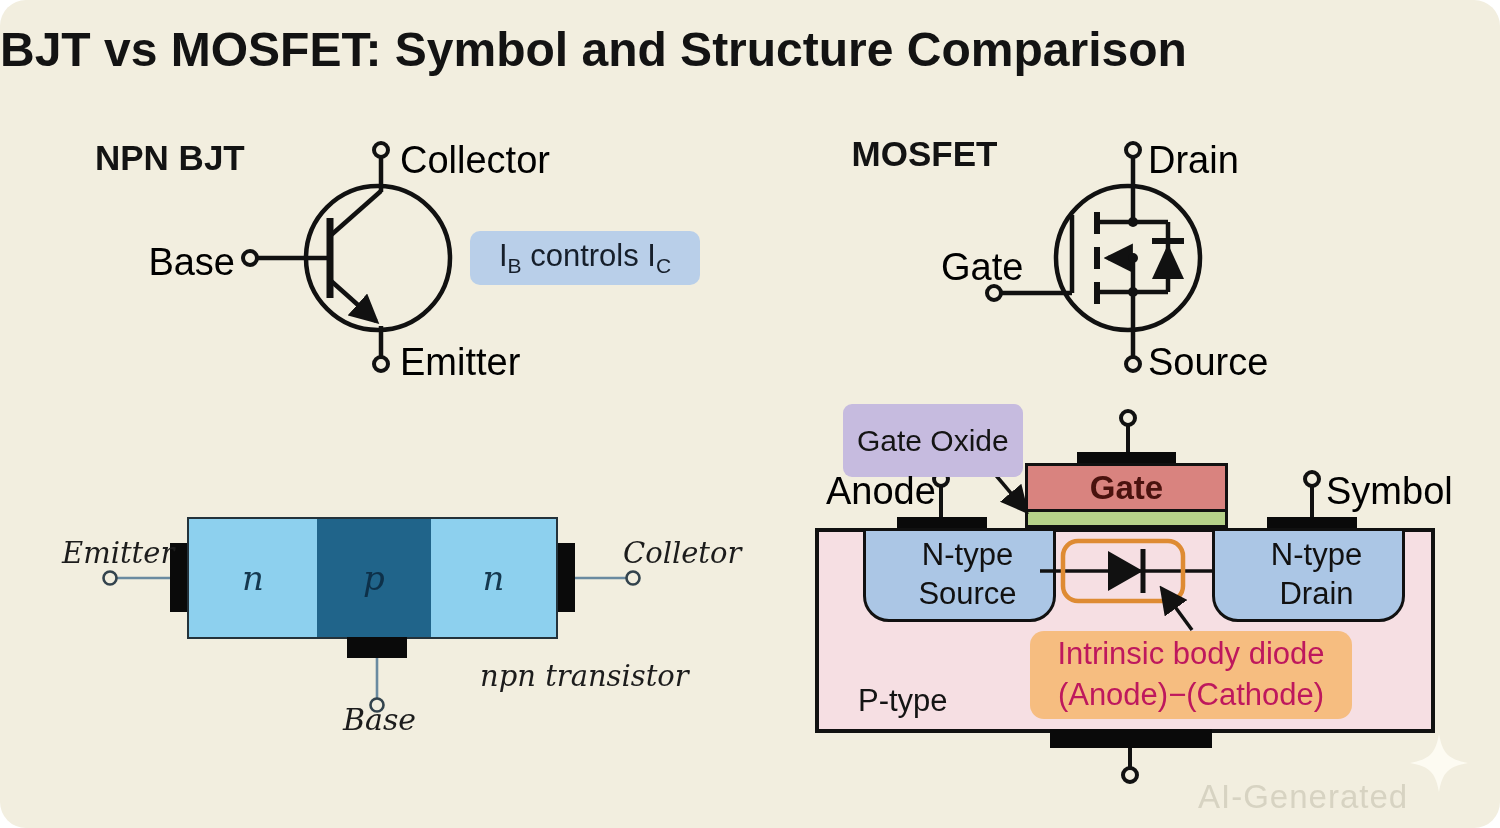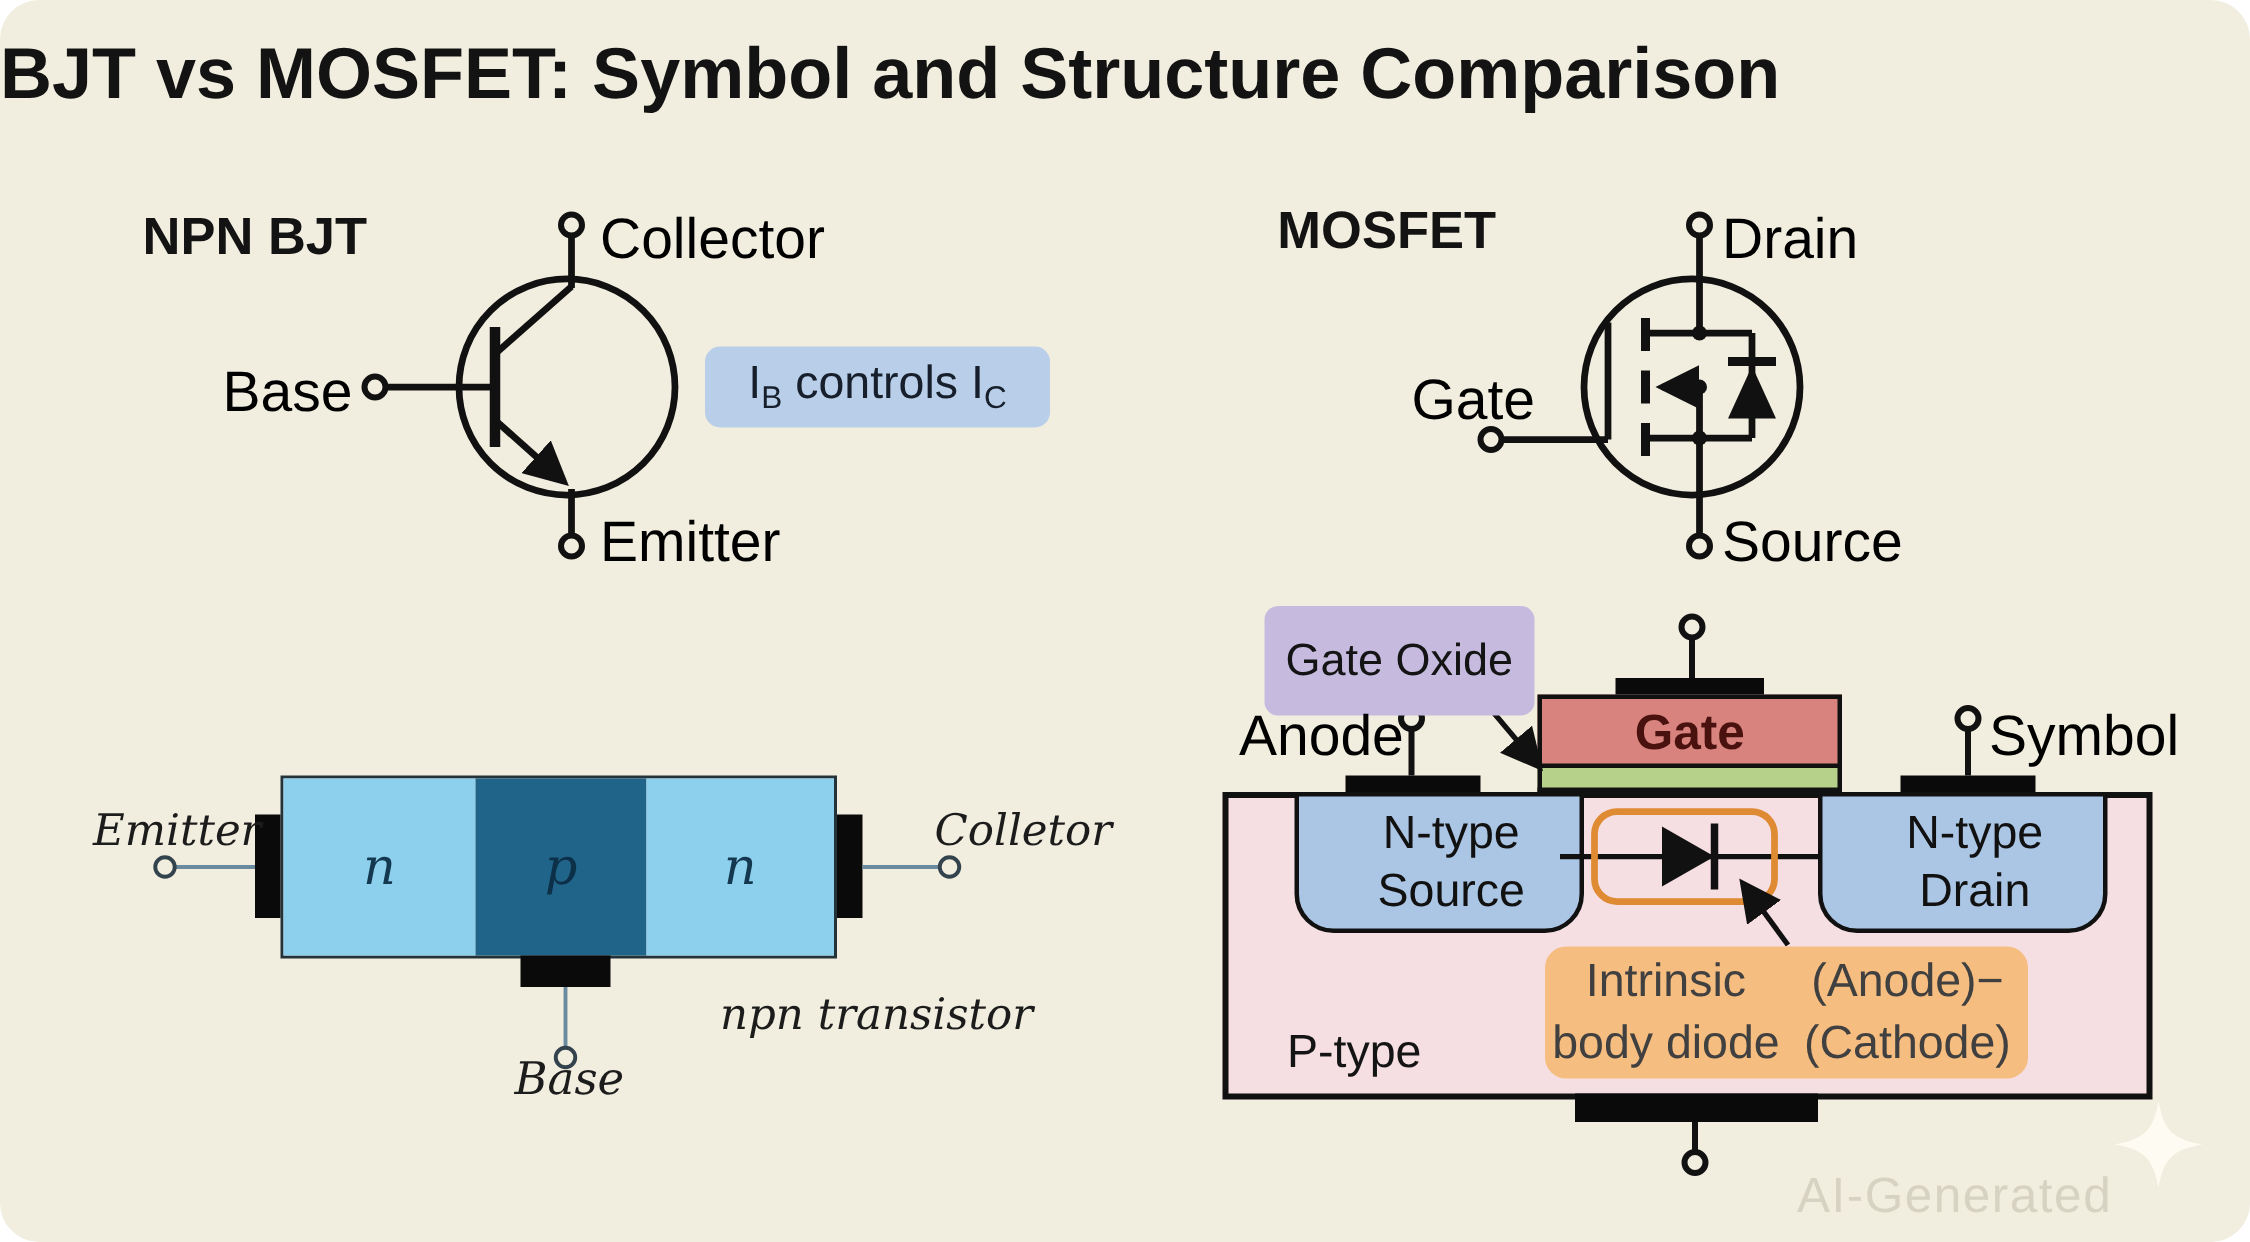--- a/index.html
+++ b/index.html
@@ -19,22 +19,22 @@
     background:#b9cfe9;border-radius:10px;color:#161f2b;
     font-size:31px;display:flex;align-items:center;justify-content:center;
     text-align:center;line-height:1.25;
   }
   .badge-blue sub{font-size:21px;}
   .badge-lavender{
     background:#c6bbdf;border-radius:9px;color:#141414;
     font-size:30px;line-height:41px;padding:16px 14px;white-space:nowrap;
   }
   .badge-orange{
-    background:#f6bd80;border-radius:14px;color:#404040;
-    font-size:31px;display:flex;flex-direction:row;align-items:center;justify-content:center;
+    background:#f6bd80;border-radius:14px;color:#be185d;
+    font-size:31px;display:flex;flex-direction:column;align-items:center;justify-content:center;
     text-align:center;line-height:1.32;
   }
   
   .npn-block{display:flex;border:2px solid #24323a;}
   .npn-region{display:flex;align-items:center;justify-content:center;
     font-family:"DejaVu Serif",serif;font-style:italic;font-size:34px;}
   .serif-label{font-family:"DejaVu Serif",serif;font-style:italic;font-size:29px;color:#1c1c1c;white-space:nowrap;}
   .contact{background:#0a0a0a;}
   
   .substrate{background:#f6dfe3;border:4px solid #111;}

